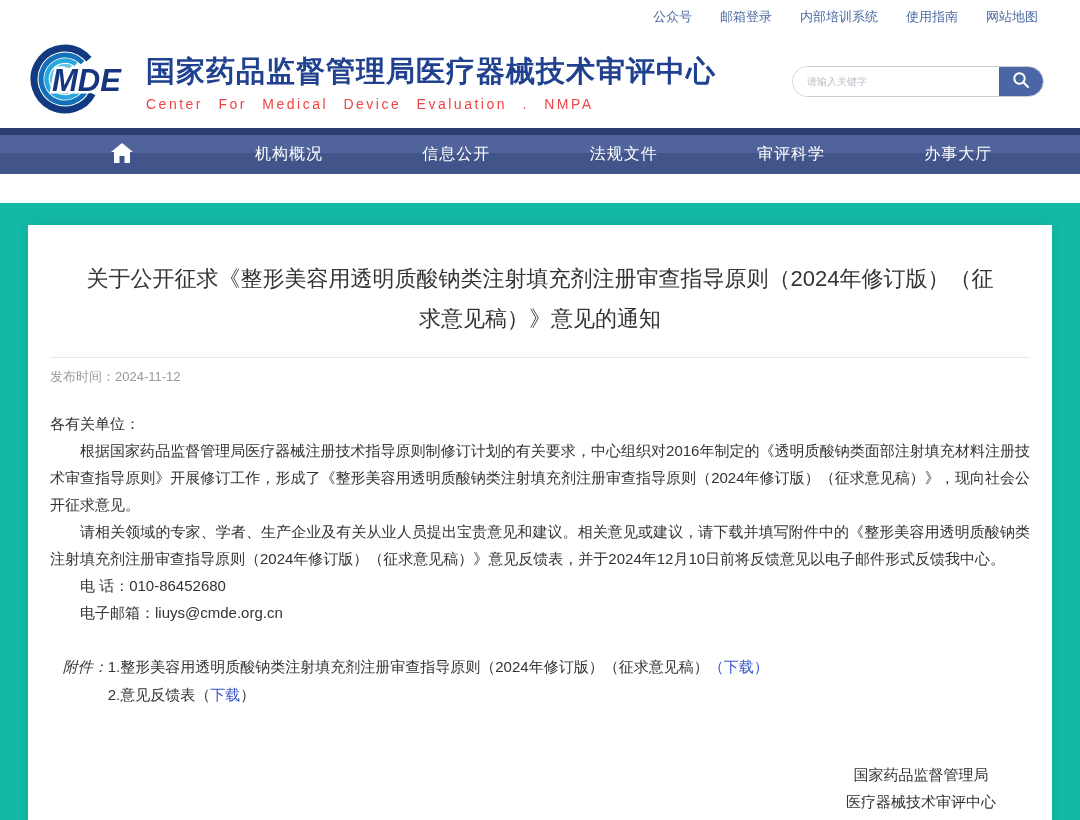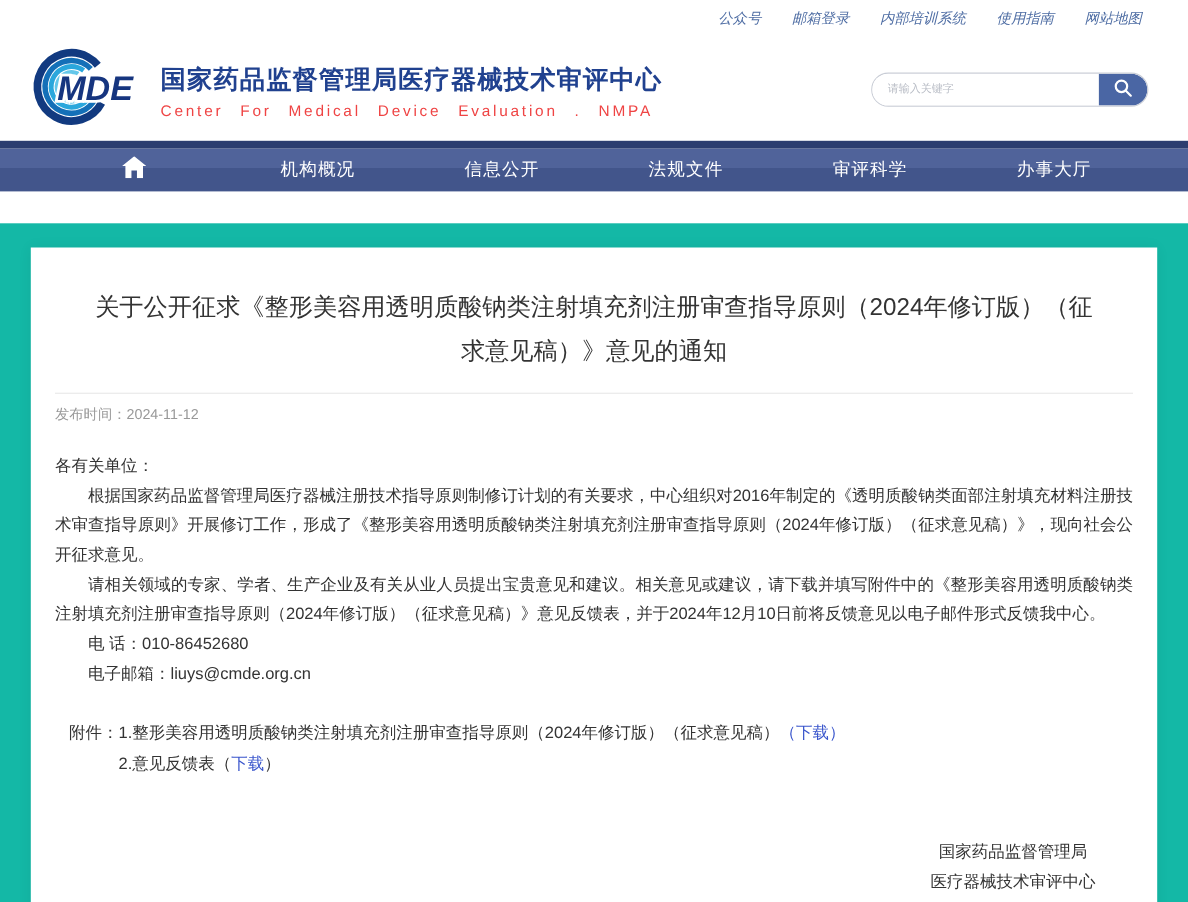--- a/index.html
+++ b/index.html
@@ -2,28 +2,28 @@
 <html><head>
 <meta charset="utf-8">
 <style>
   * { margin:0; padding:0; box-sizing:border-box; }
   html,body { width:1080px; height:820px; overflow:hidden;
     font-family:"Liberation Sans","DejaVu Sans",sans-serif; background:#ffffff; }
 
   
   .topbar { height:34px; display:flex; justify-content:flex-end; align-items:center;
     gap:28px; padding:0 42px 0 0; background:#ffffff; }
-  .topbar a { font-size:13px; color:#4d6ca3; text-decoration:none; cursor:pointer;font-style:italic; }
+  .topbar a { font-size:13px; color:#4d6ca3; text-decoration:none; cursor:pointer; }
 
   
   .header { height:94px; display:flex; align-items:center; padding:0 36px 0 28px; background:#fff; }
   .logo-wrap { flex:0 0 auto; margin-right:6px; }
   .titles { flex:1 1 auto; padding-top:2px; }
   .cn-title { font-family:"Liberation Serif","DejaVu Serif",serif; font-weight:bold;
-    font-size:23px; color:#20418f; letter-spacing:1px; white-space:nowrap; }
+    font-size:29px; color:#20418f; letter-spacing:1px; white-space:nowrap; }
   .en-title { font-size:14px; color:#ef4444; letter-spacing:2.5px; word-spacing:9px;
     margin-top:4px; white-space:nowrap; }
   .search { flex:0 0 auto; display:flex; align-items:stretch; width:252px; height:31px;
     border:1px solid #c9cdd6; border-radius:16px; overflow:hidden; background:#fff; }
   .search input { flex:1; border:none; outline:none; padding:0 14px; font-size:10px; color:#333; }
   .search input::placeholder { color:#b9bdc6; }
   .search button { width:44px; border:none; background:#4a66a4; cursor:pointer;
     display:flex; align-items:center; justify-content:center; border-radius:0 16px 16px 0; }
 
   
@@ -41,21 +41,21 @@
   .article-title { font-size:22px; font-weight:500; color:#333; line-height:40px;
     text-align:center; padding:0 36px; }
   .divider { border-bottom:1px solid #e8e8e8; margin-top:18px; }
   .publish-time { font-size:13px; color:#999; margin:10px 2px 24px 0; }
 
   .body-text { font-size:15px; color:#333; line-height:27px; }
   .body-text p { text-align:justify; }
   .indent { text-indent:2em; }
 
   .attachments { display:flex; margin-top:27px; padding-left:0.85em; }
-  .att-label { white-space:nowrap; }
+  .att-label { white-space:nowrap;font-style:italic; }
   .att-items { }
   .att-line { line-height:28px; }
   .dl-link { color:#3a56cc; text-decoration:none; cursor:pointer; }
 
   .signature { float:right; text-align:center; margin:52px 34px 0 0; line-height:27px;
     font-size:15px; color:#333; }
 </style>
 </head>
 <body>
 

